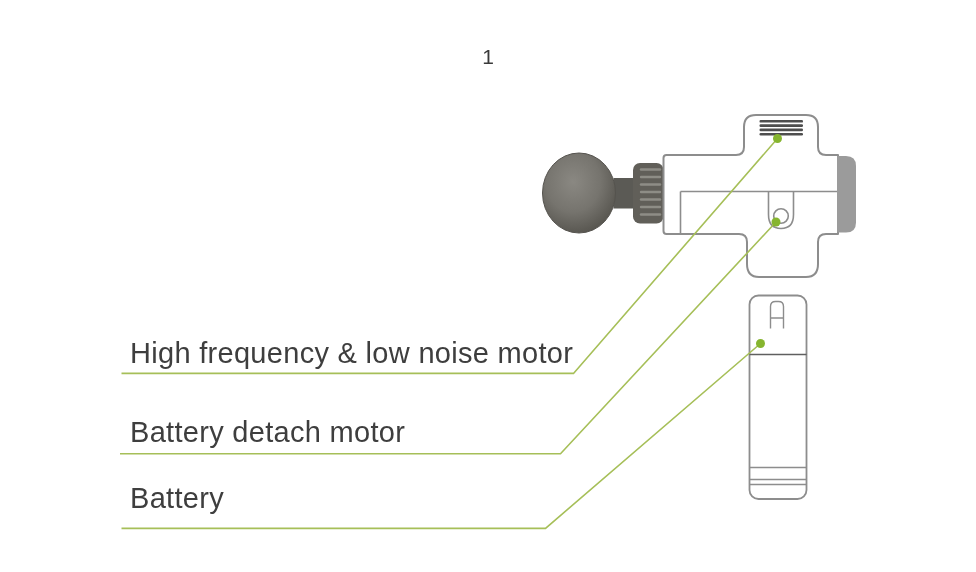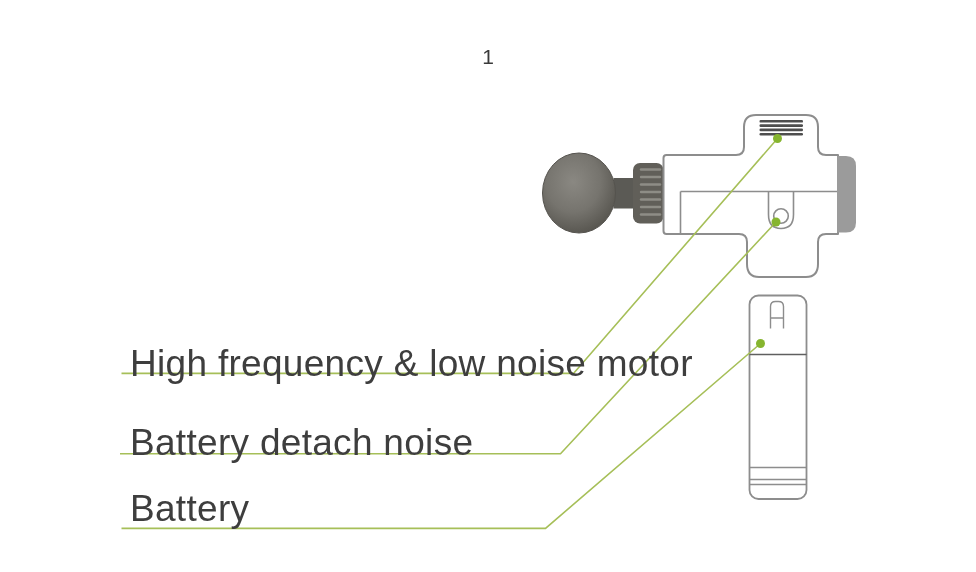--- a/index.html
+++ b/index.html
@@ -20,25 +20,24 @@
     font-family:"Liberation Sans", sans-serif;
   }
   .page-number{
     position:absolute;top:45px;left:0;width:100%;
     text-align:center;
     font-size:21px;color:#3a3a3a;
   }
   .diagram-svg{position:absolute;top:0;left:0;}
   .part-label{
     position:absolute;left:130px;
-    font-size:37px;line-height:1;
+    font-size:29px;line-height:1;
     letter-spacing:0.3px;
     color:var(--text);
     white-space:nowrap;
-    margin-top:6px;
   }
   .label-motor{top:339px;}
   .label-detach{top:418px;}
   .label-battery{top:484px;}
 
   
   .stroke-outline{stroke:var(--outline);fill:none;}
   .body-shape{stroke:var(--outline);fill:#ffffff;}
   .leader{stroke:var(--leader-line);stroke-width:1.6;fill:none;}
   .dot{fill:var(--marker-dot);}
@@ -118,16 +117,16 @@
     </g>
 
     <g>
       <circle class="dot" cx="777.5" cy="138.5" r="4.5"></circle>
       <circle class="dot" cx="776" cy="222" r="4.5"></circle>
       <circle class="dot" cx="760.5" cy="343.5" r="4.5"></circle>
     </g>
   </svg>
 
   <div class="part-label label-motor">High frequency &amp; low noise motor</div>
-  <div class="part-label label-detach">Battery detach noise</div>
+  <div class="part-label label-detach">Battery detach motor</div>
   <div class="part-label label-battery">Battery</div>
 
 </div>
 
 </body></html>

